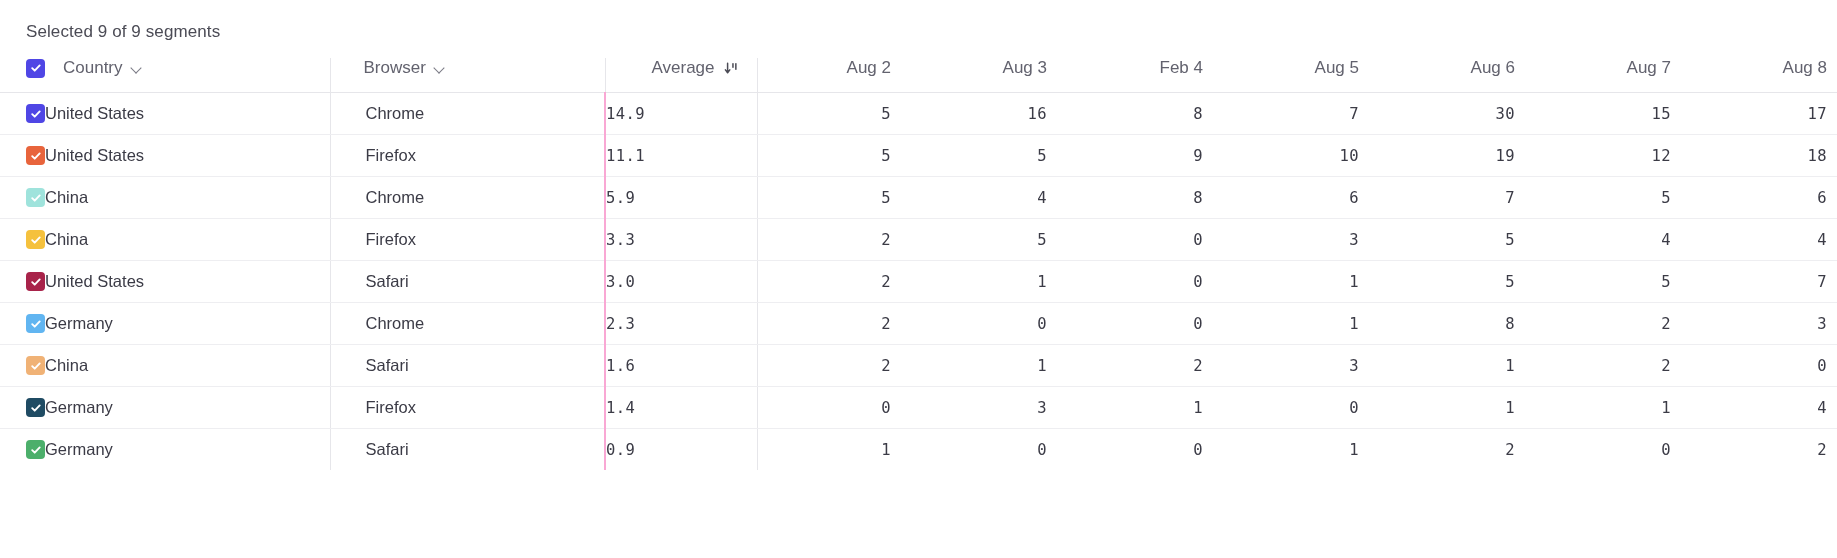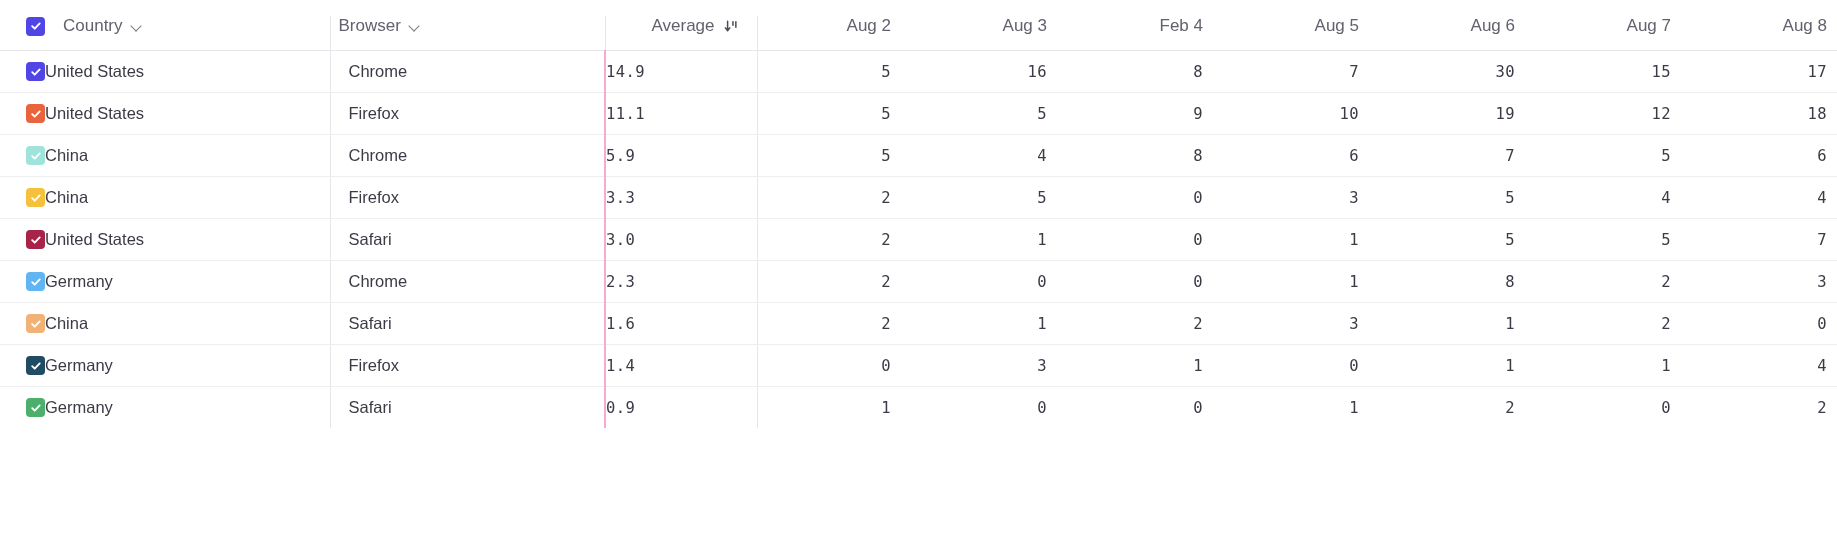--- a/index.html
+++ b/index.html
@@ -46,21 +46,21 @@
     vertical-align: bottom;
     border-bottom: 1px solid #e6e6ea;
     background: #fff;
   }
   thead th.th-country {
     text-align: left;
     padding-left: 26px;
   }
   thead th.th-browser {
     text-align: right;
-    padding-left: 8px;
+    padding-left: 33px;
     border-left: 1px solid #e6e6ea;
   }
   thead th.th-average {
     text-align: right;
     padding-right: 18px;
     border-left: 1px solid #e6e6ea;
   }
   thead th.th-day {
     text-align: right;
     padding-right: 22px;
@@ -125,21 +125,21 @@
     border-bottom: 1px solid #eeeef1;
     background: #fff;
   }
   tbody tr:last-child td { border-bottom: none; }
 
   td.td-country {
     padding-left: 26px;
     text-align: left;
   }
   td.td-browser {
-    padding-left: 18px;
+    padding-left: 35px;
     text-align: left;
     border-left: 1px solid #e6e6ea;
   }
   td.td-average {
     padding-right: 18px;
     border-left: 2px solid #f9a8d4;
     font-family: "DejaVu Sans Mono", monospace;
     font-size: 15.5px;
     letter-spacing: 0.4px;
   }
@@ -168,20 +168,21 @@
     flex: 0 0 auto;
   }
   .chk-row svg { display: block; }
   .row-label { white-space: nowrap; }
 </style>
 </head>
 <body>
 
 <div class="app">
 
+  <div class="status-line">Selected 9 of 9 segments</div>
 
   <table class="grid">
     <colgroup>
       <col class="c-country">
       <col class="c-browser">
       <col class="c-average">
       <col class="c-day">
       <col class="c-day">
       <col class="c-day">
       <col class="c-day">

